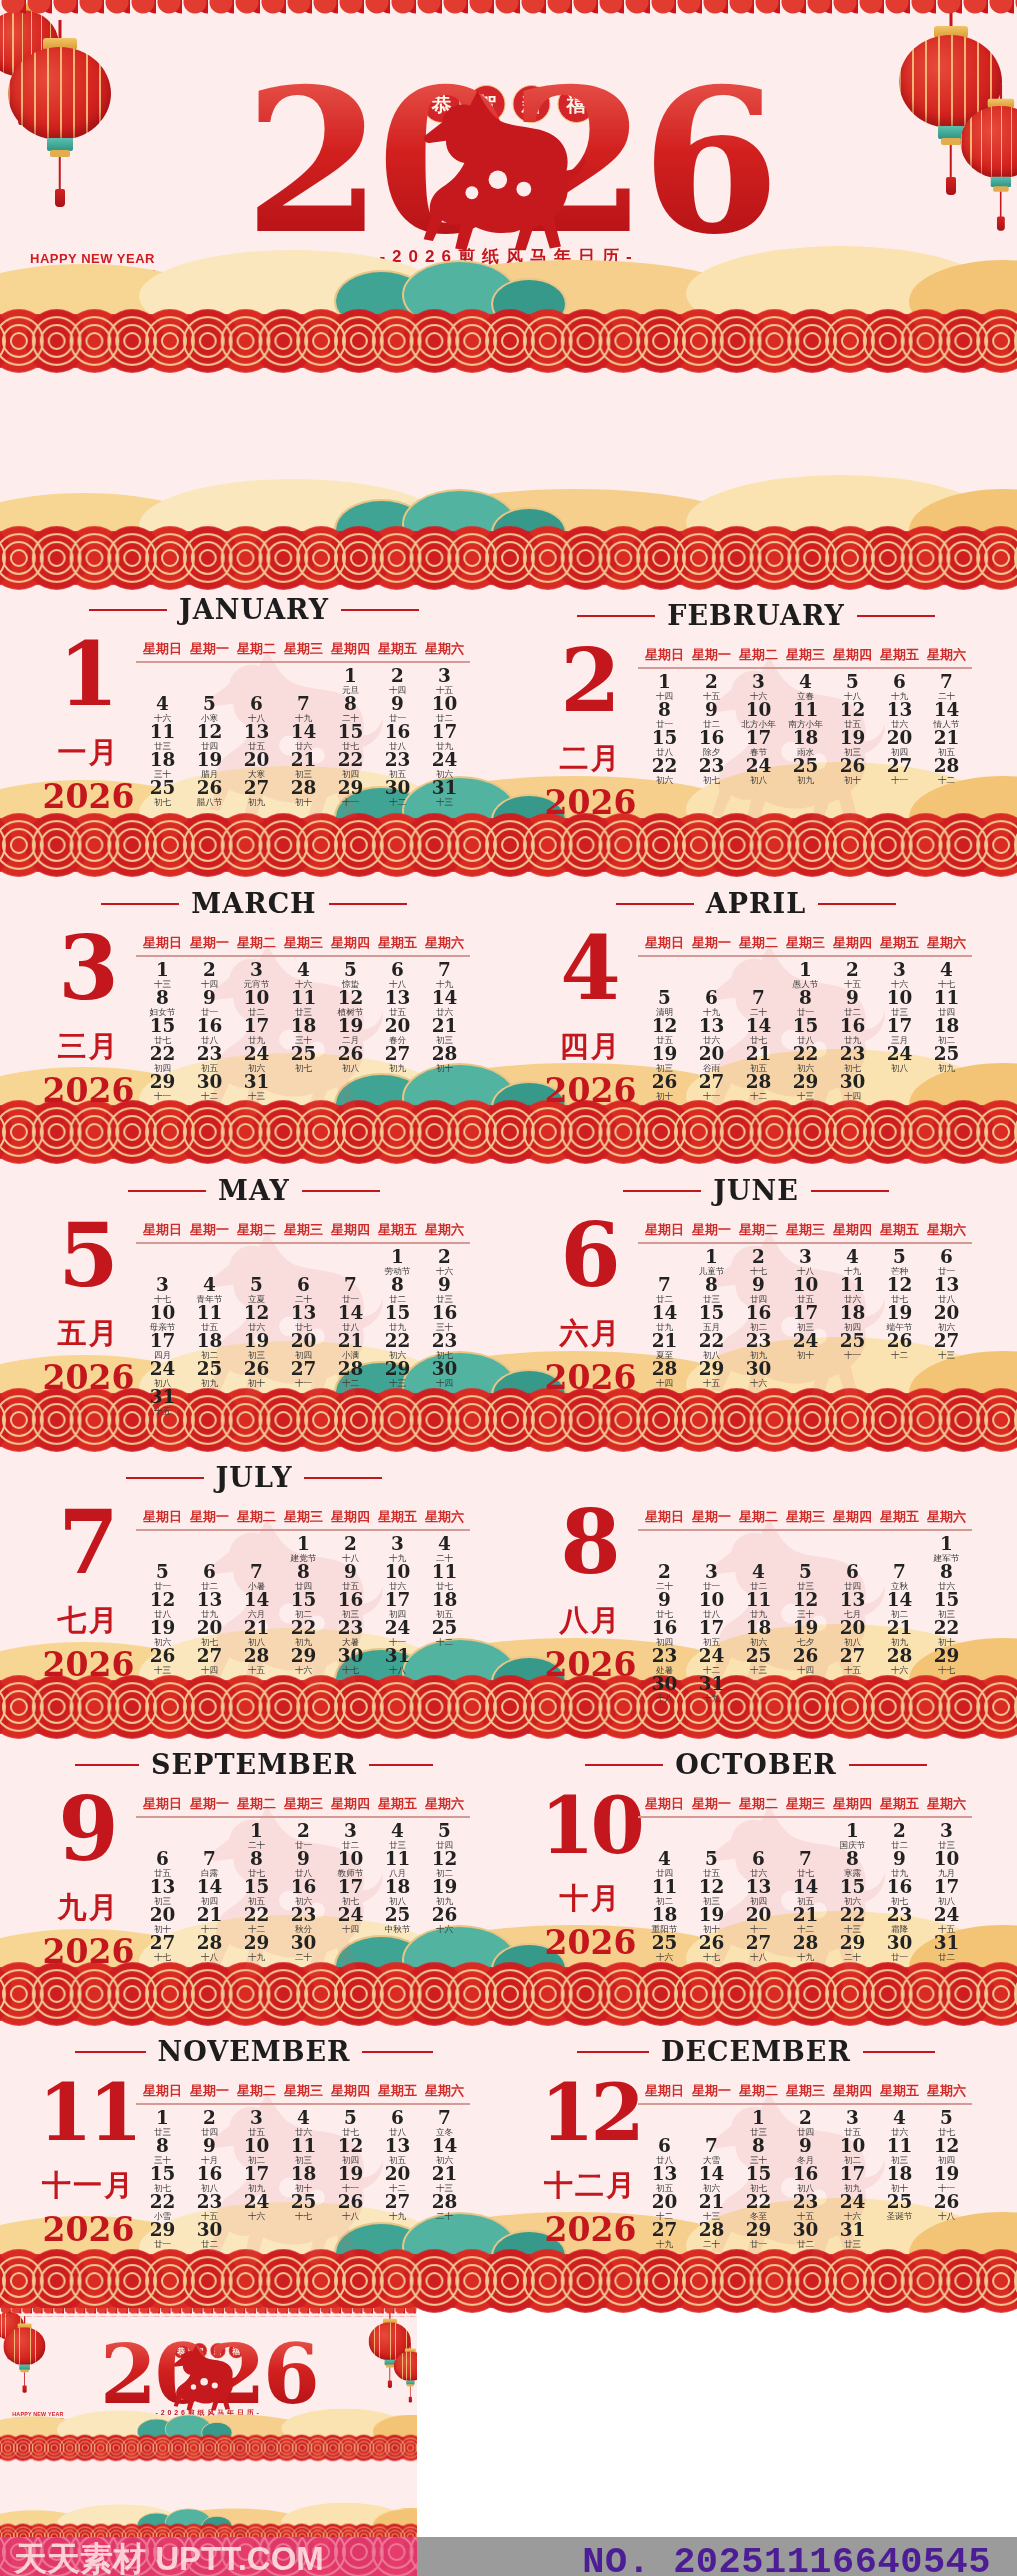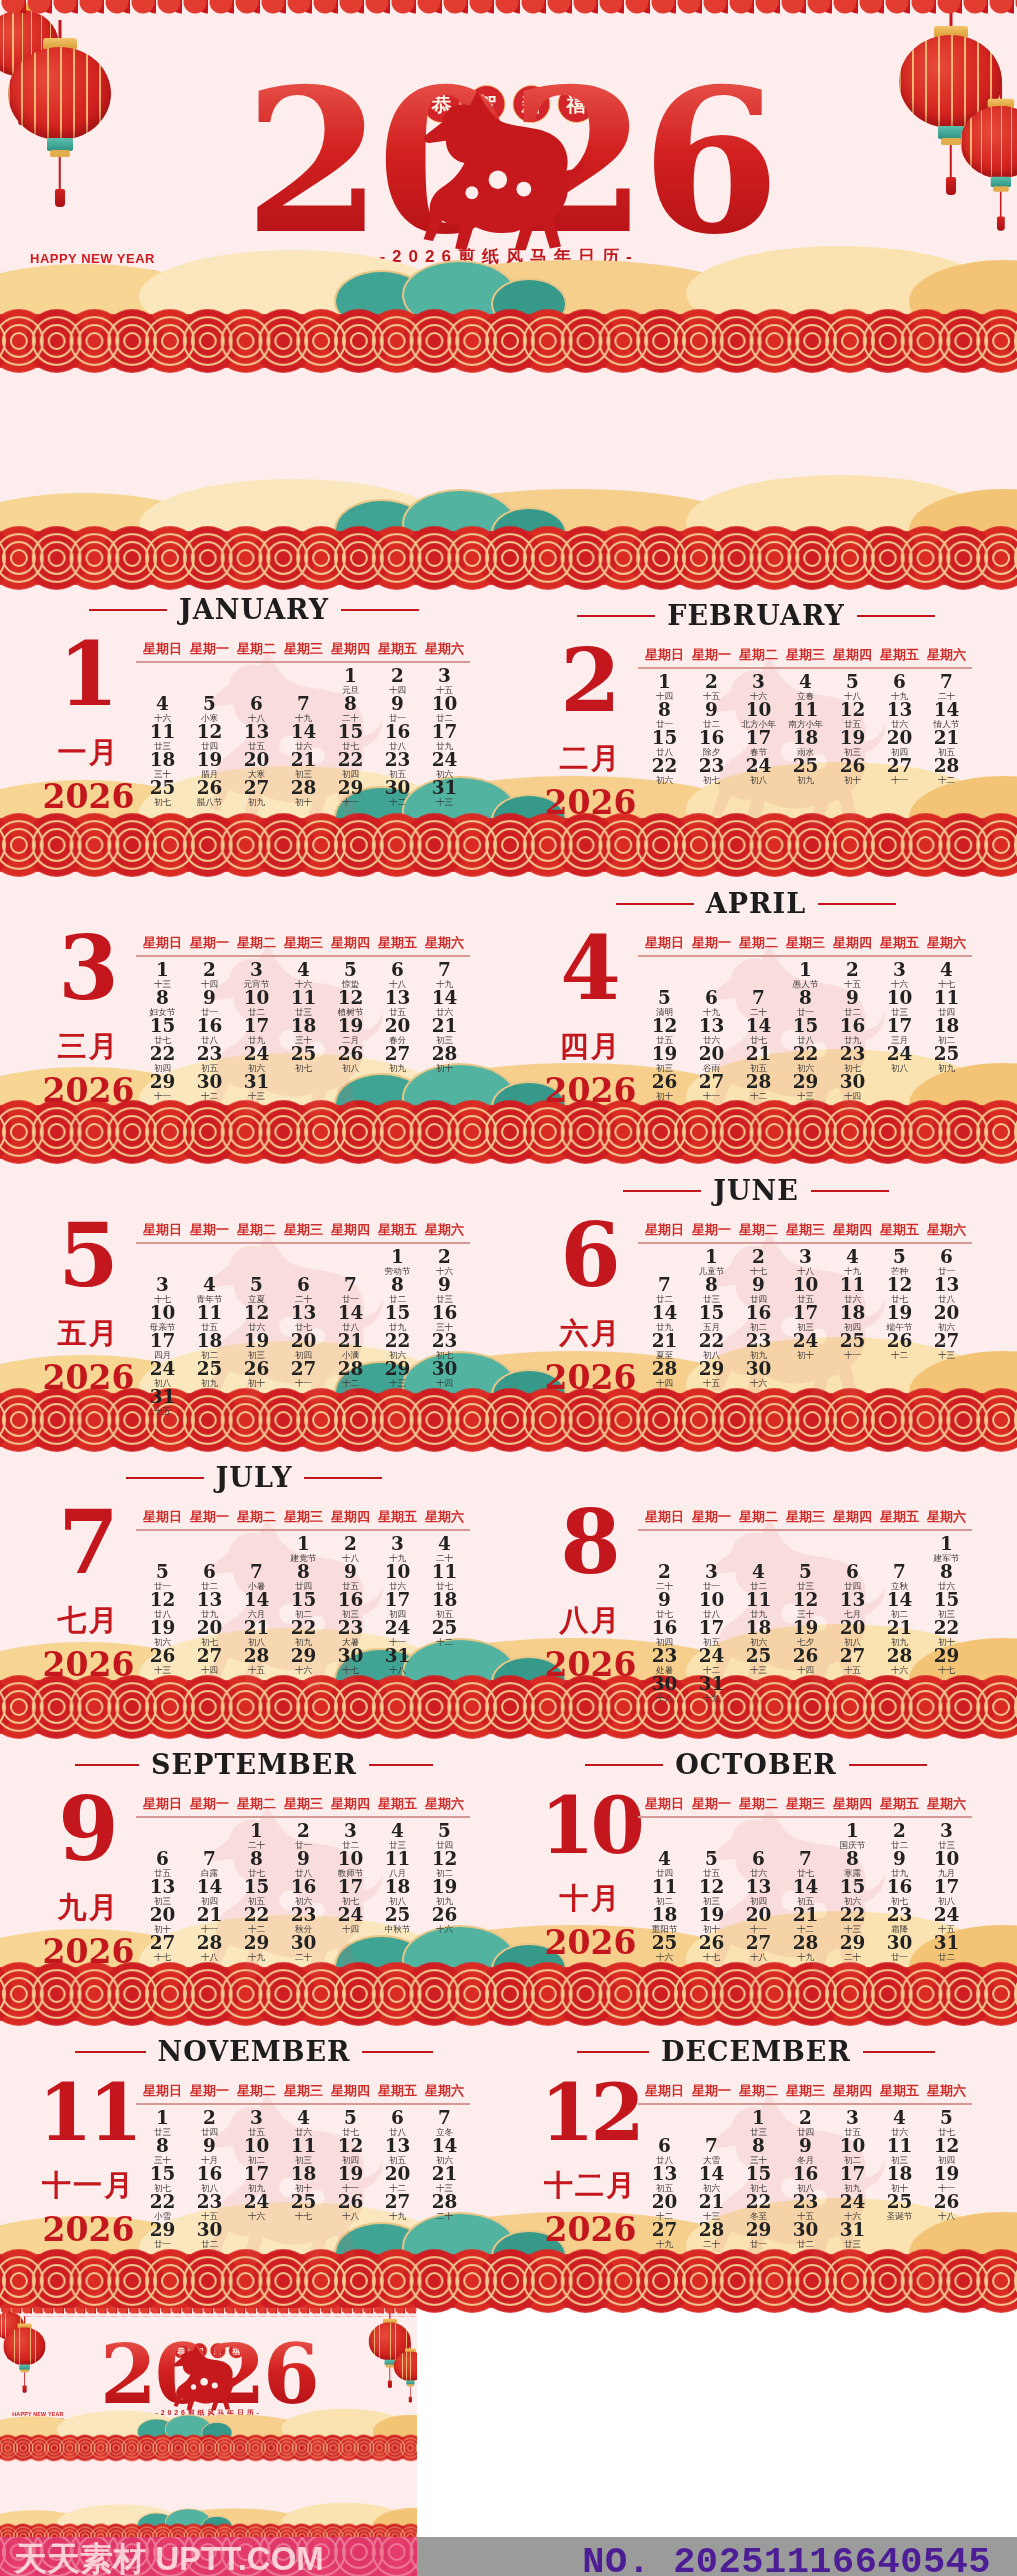--- a/index.html
+++ b/index.html
@@ -605,20 +605,25 @@
           <div class="m-cell">
       <b>28</b>
       <i>十二</i>
           </div>
         </div>
       </section>
       <section class="month" style="left: 30px; top: 882px;">
     <svg class="m-mark" viewBox="0 0 100 90">
       <use href="#horseShape" fill="#d96a67"></use>
         </svg>
+    <div class="m-head">
+      <i class="hl"></i>
+      <span class="m-title">MARCH</span>
+      <i class="hl"></i>
+    </div>
     <div class="m-side">
       <div class="m-num">3</div>
       <div class="m-cn">三月</div>
       <div class="m-year">2026</div>
     </div>
     <div class="m-week">
           <span>星期日</span>
           <span>星期一</span>
           <span>星期二</span>
           <span>星期三</span>
@@ -901,20 +906,25 @@
           <div class="m-cell">
       <b>30</b>
       <i>十四</i>
           </div>
         </div>
       </section>
       <section class="month" style="left: 30px; top: 1169px;">
     <svg class="m-mark" viewBox="0 0 100 90">
       <use href="#horseShape" fill="#d96a67"></use>
         </svg>
+    <div class="m-head">
+      <i class="hl"></i>
+      <span class="m-title">MAY</span>
+      <i class="hl"></i>
+    </div>
     <div class="m-side">
       <div class="m-num">5</div>
       <div class="m-cn">五月</div>
       <div class="m-year">2026</div>
     </div>
     <div class="m-week">
           <span>星期日</span>
           <span>星期一</span>
           <span>星期二</span>
           <span>星期三</span>

